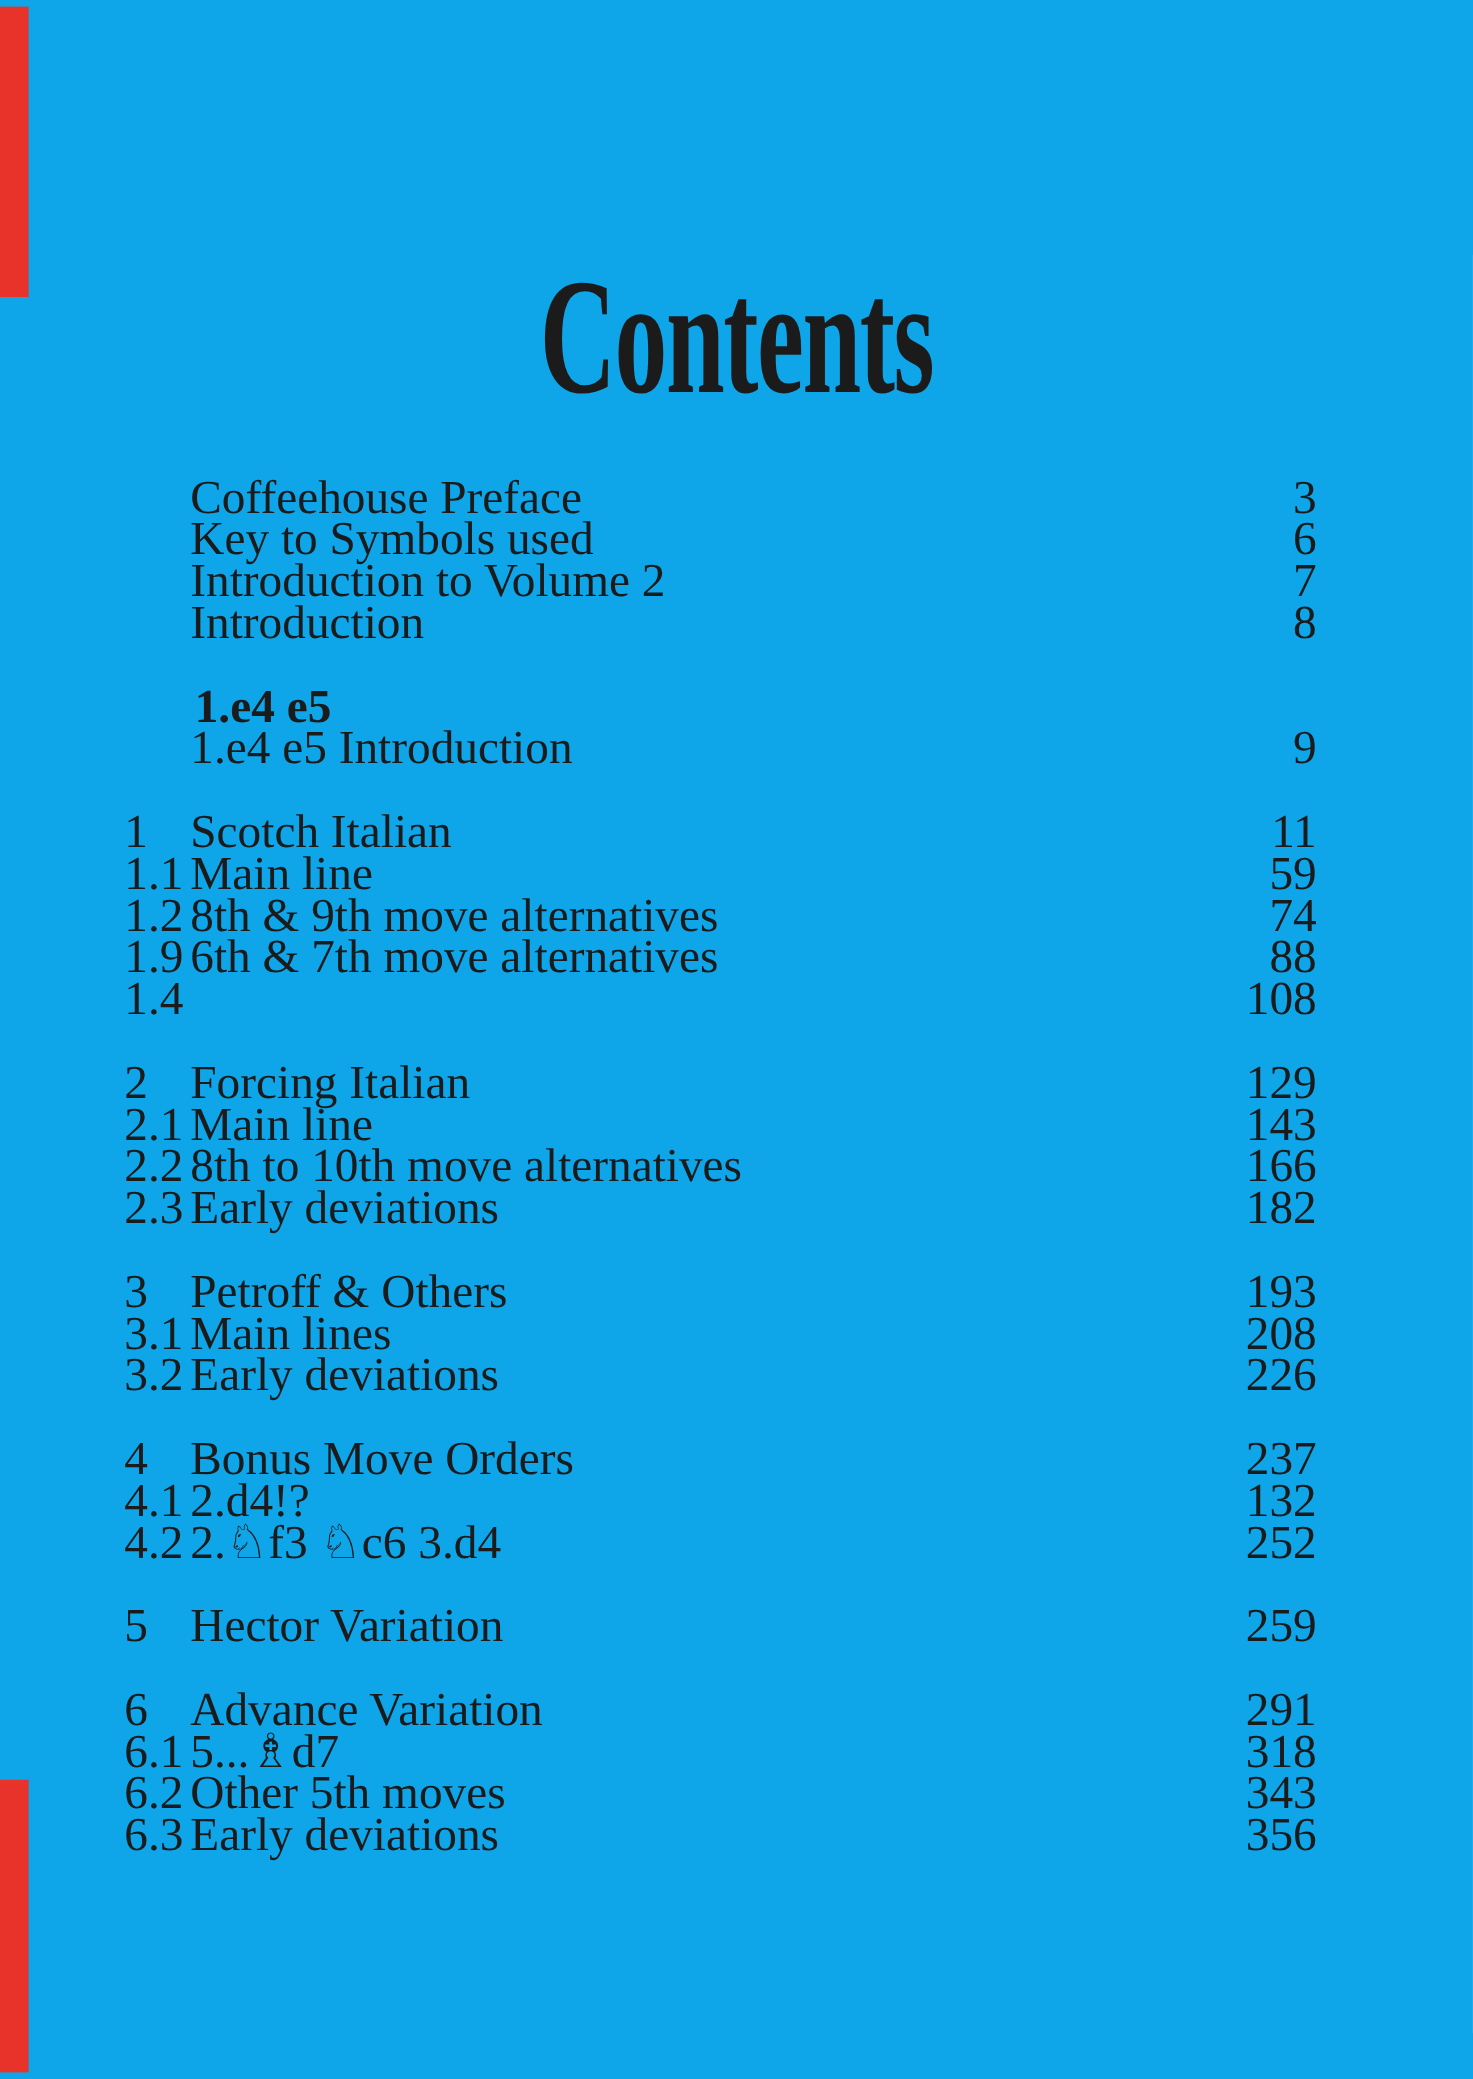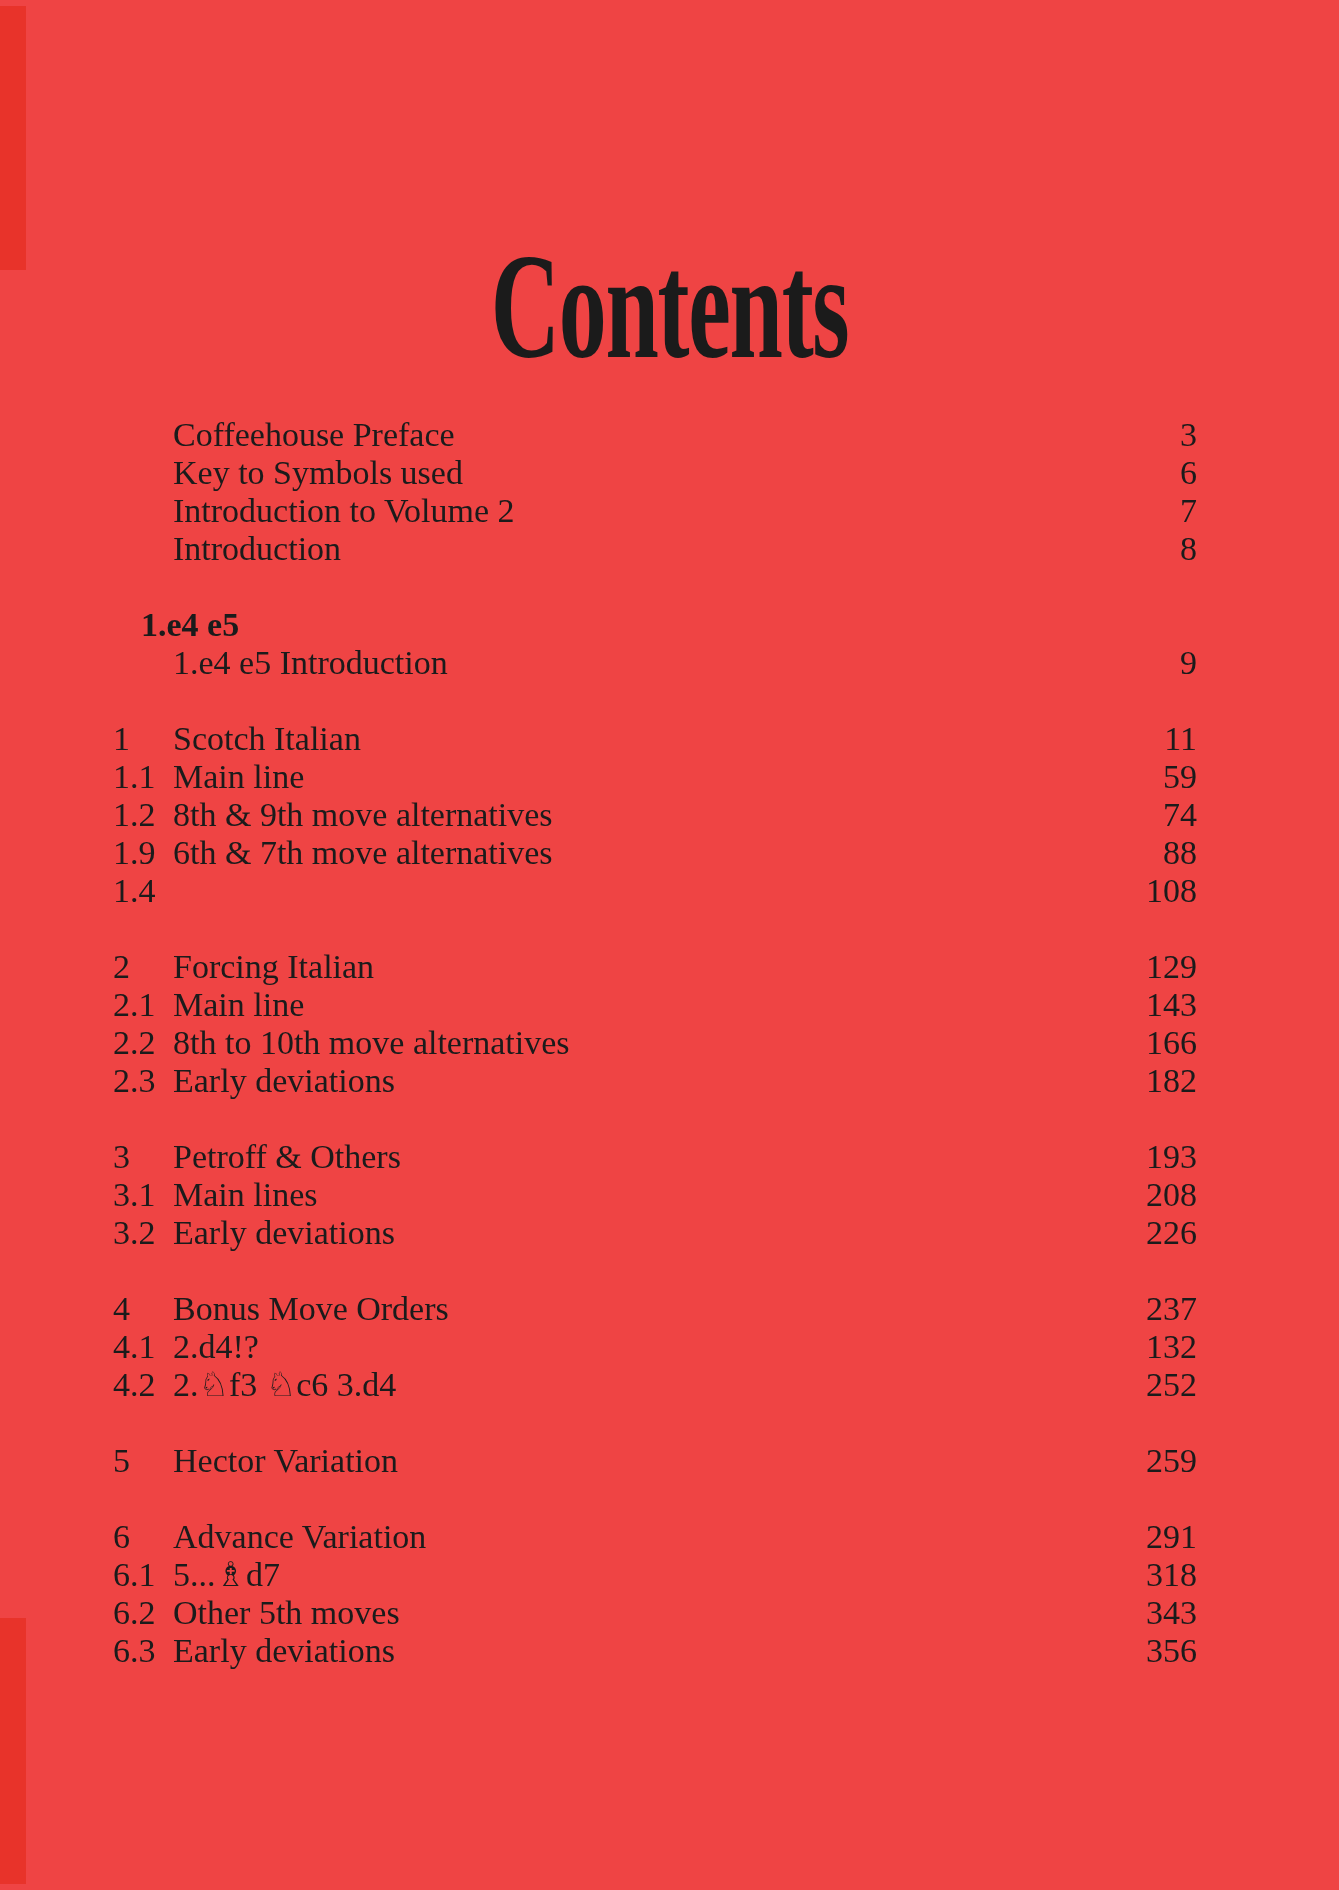--- a/index.html
+++ b/index.html
@@ -1,21 +1,21 @@
 <!DOCTYPE html>
 <html><head>
 <meta charset="utf-8">
 <style>
   html,body{margin:0;padding:0;}
   body{background:#ffffff;}
   .page{
     position:relative;
     width:1339px;
     height:1890px;
-    background:#ef4444;
+    background:#0ea5e9;
     overflow:hidden;
     font-family:"Liberation Serif","DejaVu Serif","DejaVu Sans",serif;
     color:#1b1b1b;
   }
   
   .red-bar{
     position:absolute;
     left:0;
     width:26px;
   }
@@ -37,29 +37,29 @@
   .book-title .squeeze{
     display:inline-block;
     transform:scaleX(0.64);
     transform-origin:50% 50%;
     letter-spacing:-2px;
   }
 
   
   .toc{
     position:absolute;
-    top:416px;
+    top:434px;
     left:113px;
     width:1084px;
-    font-size:34px;
+    font-size:43px;
     line-height:38px;
   }
   .toc-block + .toc-block{margin-top:38px;}
   .toc-header{
-    margin-left:28px;
+    margin-left:64px;
     font-weight:bold;
     height:38px;
   }
   .toc-row{
     position:relative;
     height:38px;
   }
   .toc-row .num{position:absolute;left:0;top:0;}
   .toc-row .ttl{position:absolute;left:60px;top:0;white-space:nowrap;}
   .toc-row .pg{position:absolute;right:0;top:0;}

